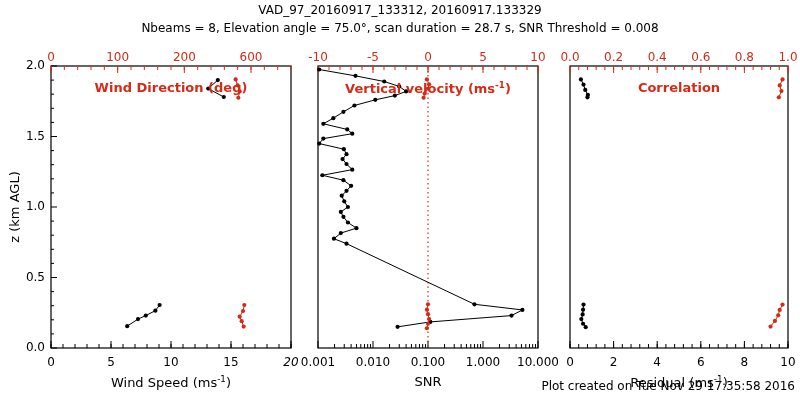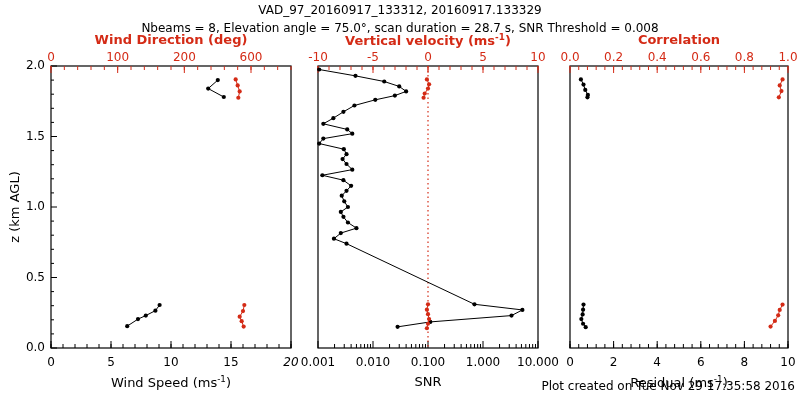--- a/index.html
+++ b/index.html
@@ -8,21 +8,21 @@
   #root{position:relative;width:800px;height:340px;}
 
   .txt{position:absolute;white-space:nowrap;color:#000;}
   .red{color:#d42b16;}
   .ctr{transform:translateX(-50%);}
 
   #title{top:3px;left:400px;font-size:12px;}
   #subtitle{top:21px;left:400px;font-size:12px;}
   #footer{top:379px;left:795px;font-size:12px;transform:translateX(-100%);}
 
-  .toplab{font-size:13px;font-weight:bold;}
+  .toplab{font-size:13px;font-weight:bold;margin-top:48px;}
   .ticklab{font-size:12px;}
   .axlab{font-size:13px;}
   .ylab{font-size:13px;}
 
   svg{position:absolute;top:0;left:0;}
   .sup{font-size:0.68em;vertical-align:super;}
 </style>
 </head>
 <body>
 

